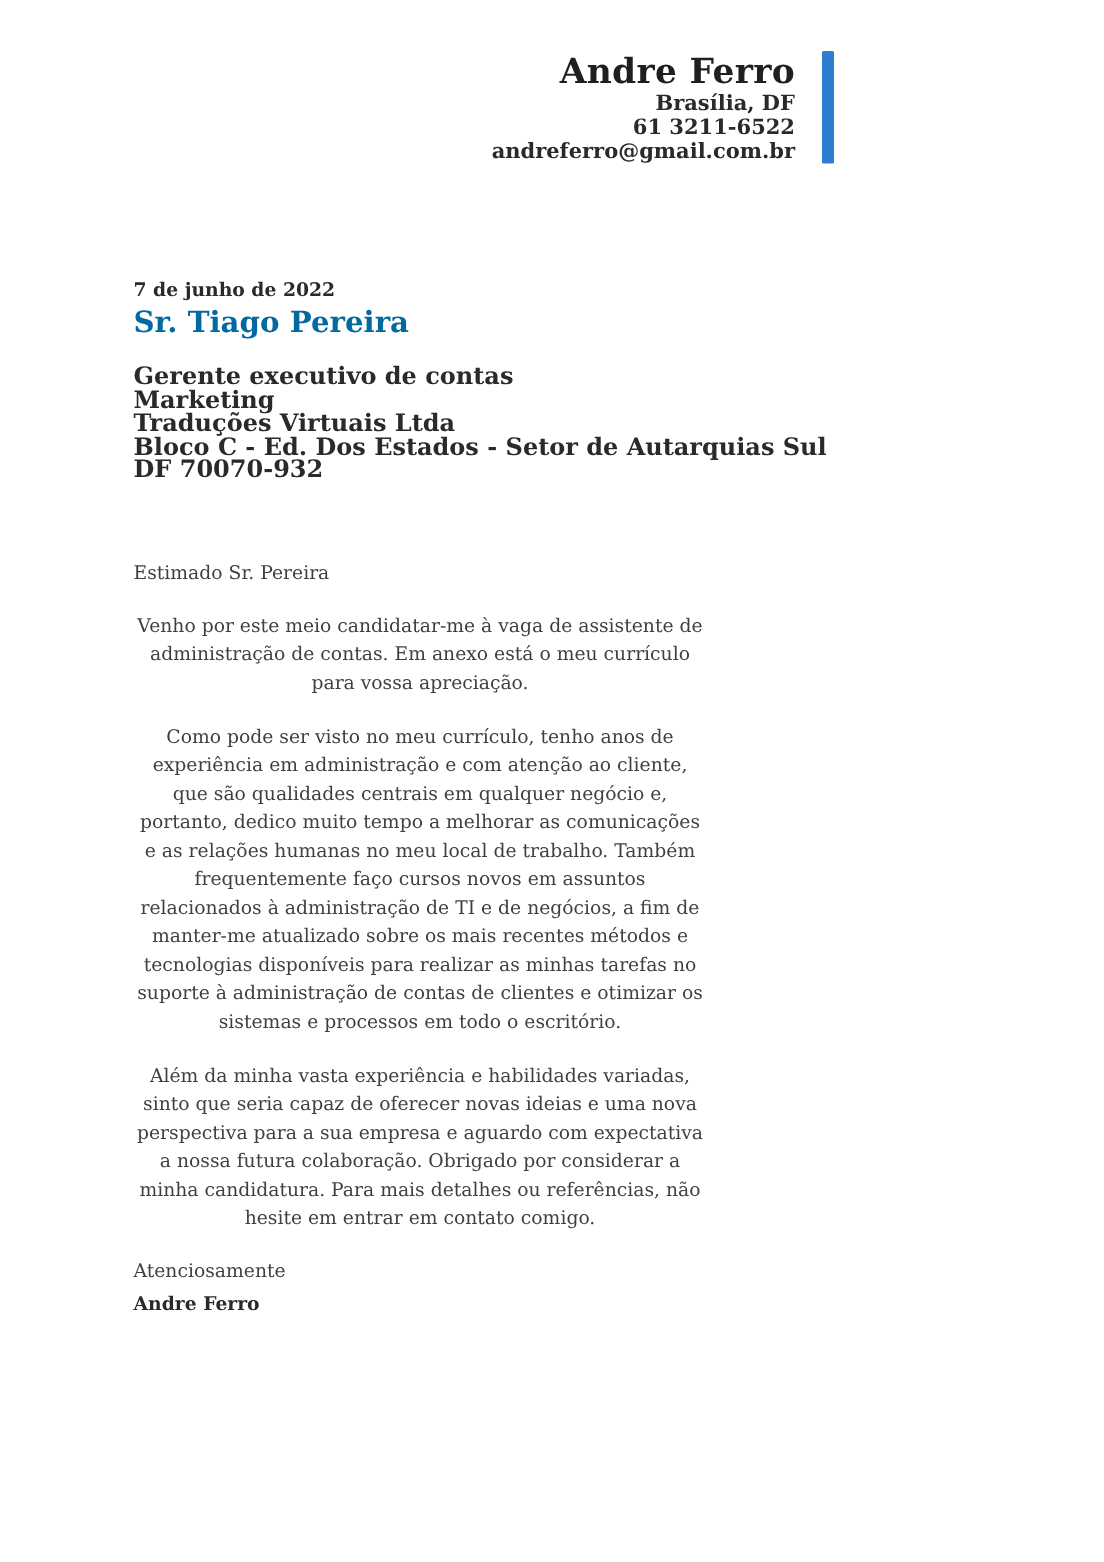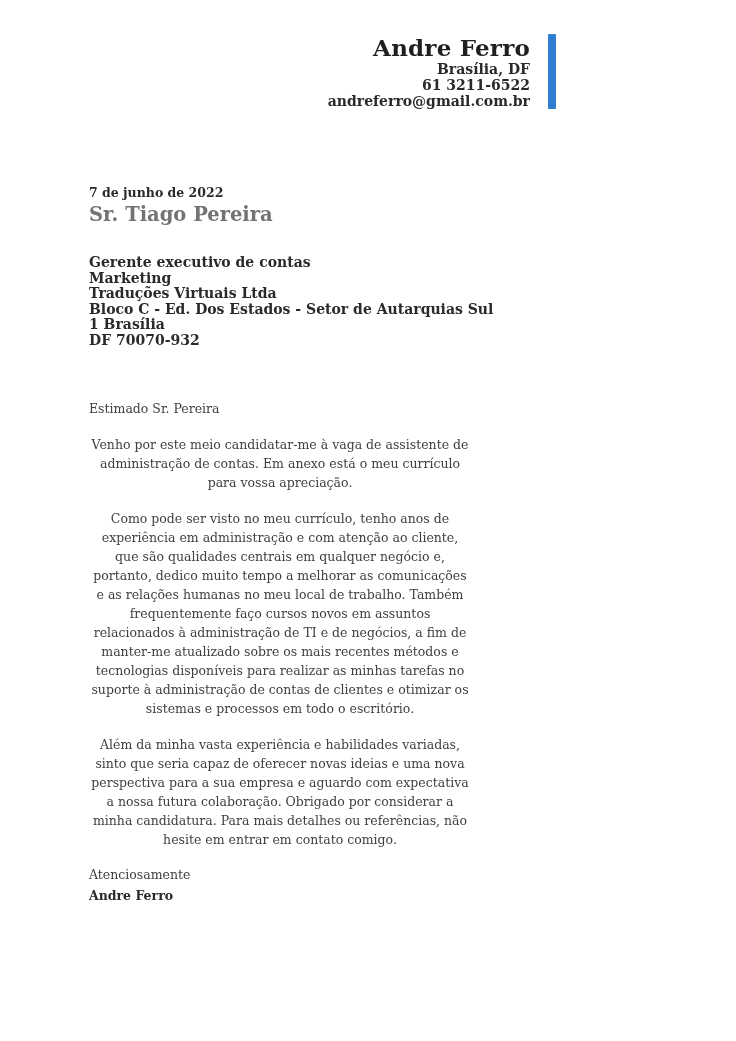--- a/index.html
+++ b/index.html
@@ -54,25 +54,25 @@
     margin: 76px 0 0 0;
     font-size: 12.5px;
     font-weight: 700;
     color: #2a2a2a;
   }
   .recipient-name {
     margin: 3px 0 0 0;
     font-size: 19.5px;
     line-height: 24px;
     font-weight: 700;
-    color: #737373;
+    color: #0369a1;
   }
   .address-block {
-    margin-top: 28px;
-    font-size: 14px;
+    margin-top: 16px;
+    font-size: 16px;
     font-weight: 700;
     line-height: 15.5px;
     color: #2a2a2a;
   }
   .salutation {
     margin: 52px 0 0 0;
     font-size: 12.5px;
     line-height: 17.5px;
   }
   .para {
@@ -114,21 +114,20 @@
 
   <div class="letter">
     <p class="date-line">7 de junho de 2022</p>
     <h2 class="recipient-name">Sr. Tiago Pereira</h2>
 
     <div class="address-block">
       <div>Gerente executivo de contas</div>
       <div>Marketing</div>
       <div>Traduções Virtuais Ltda</div>
       <div>Bloco C - Ed. Dos Estados - Setor de Autarquias Sul</div>
-      <div>1 Brasília</div>
       <div>DF 70070-932</div>
     </div>
 
     <p class="salutation">Estimado Sr. Pereira</p>
 
     <p class="para">Venho por este meio candidatar-me à vaga de assistente de administração de contas. Em anexo está o meu currículo para vossa apreciação.</p>
     <p class="para">Como pode ser visto no meu currículo, tenho anos de experiência em administração e com atenção ao cliente, que são qualidades centrais em qualquer negócio e, portanto, dedico muito tempo a melhorar as comunicações e as relações humanas no meu local de trabalho. Também frequentemente faço cursos novos em assuntos relacionados à administração de TI e de negócios, a fim de manter-me atualizado sobre os mais recentes métodos e tecnologias disponíveis para realizar as minhas tarefas no suporte à administração de contas de clientes e otimizar os sistemas e processos em todo o escritório.</p>
     <p class="para">Além da minha vasta experiência e habilidades variadas, sinto que seria capaz de oferecer novas ideias e uma nova perspectiva para a sua empresa e aguardo com expectativa a nossa futura colaboração. Obrigado por considerar a minha candidatura. Para mais detalhes ou referências, não hesite em entrar em contato comigo.</p>
 
     <p class="closing">Atenciosamente</p>

